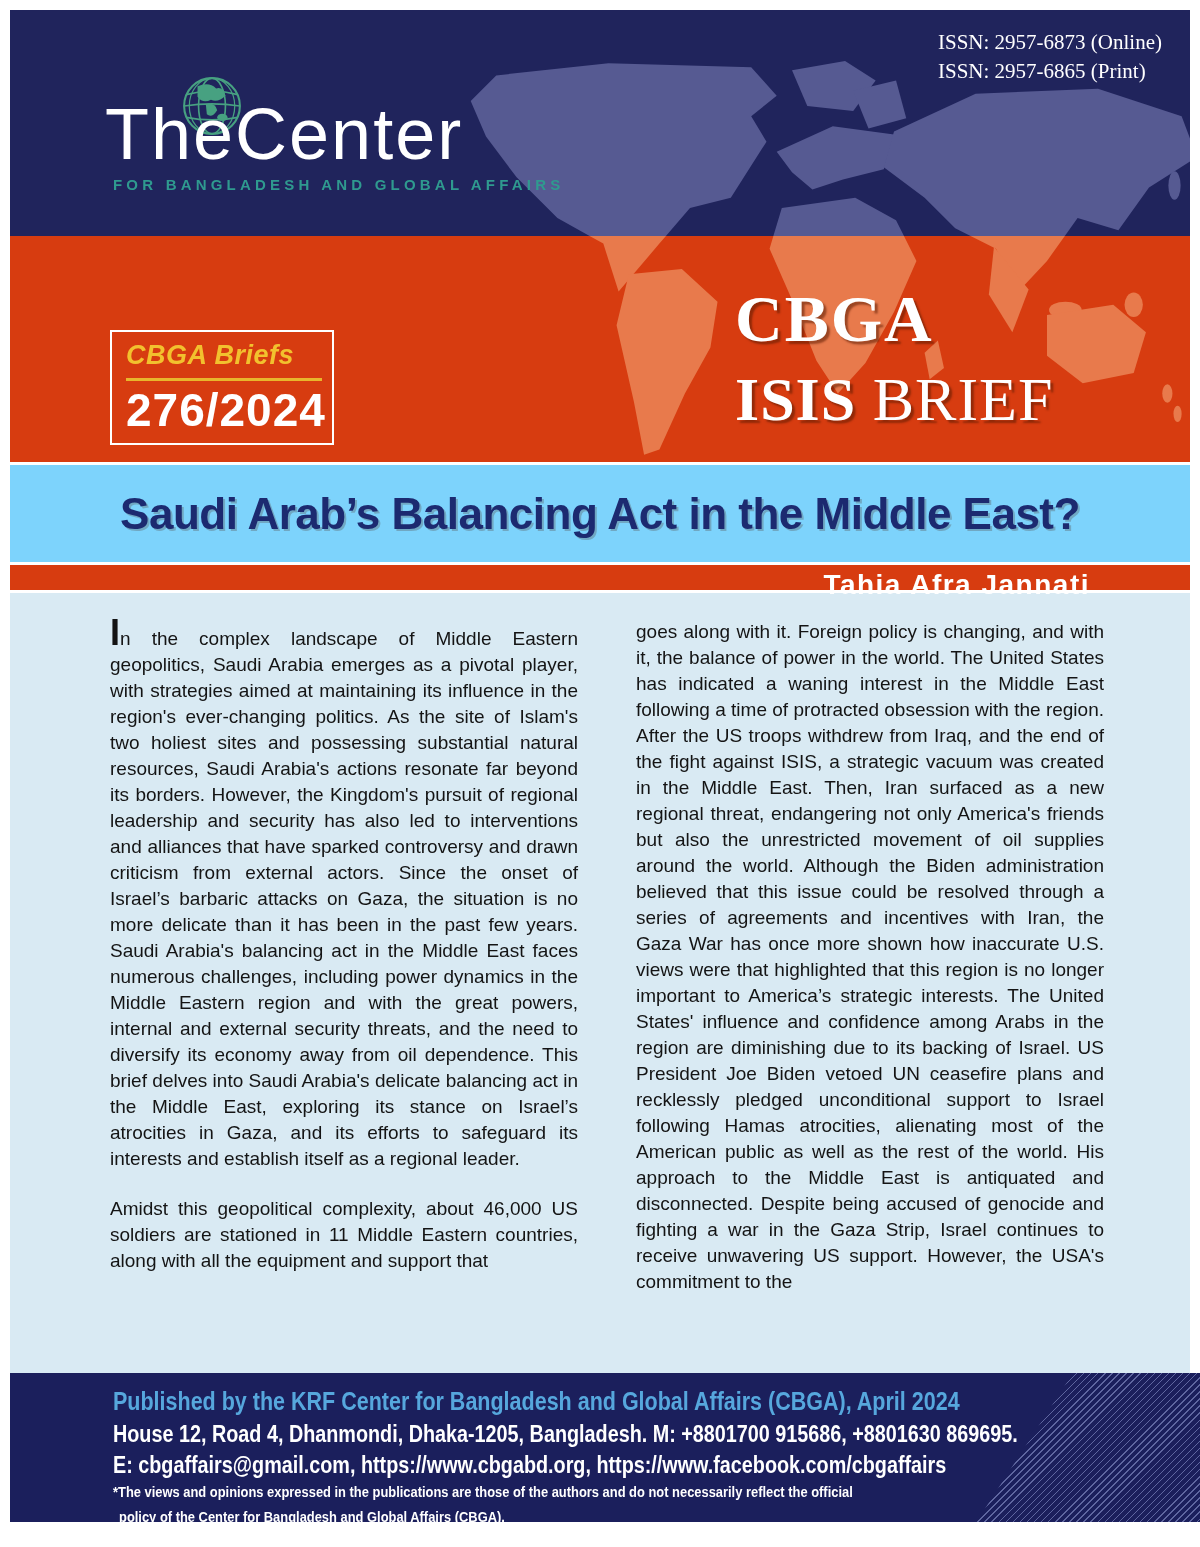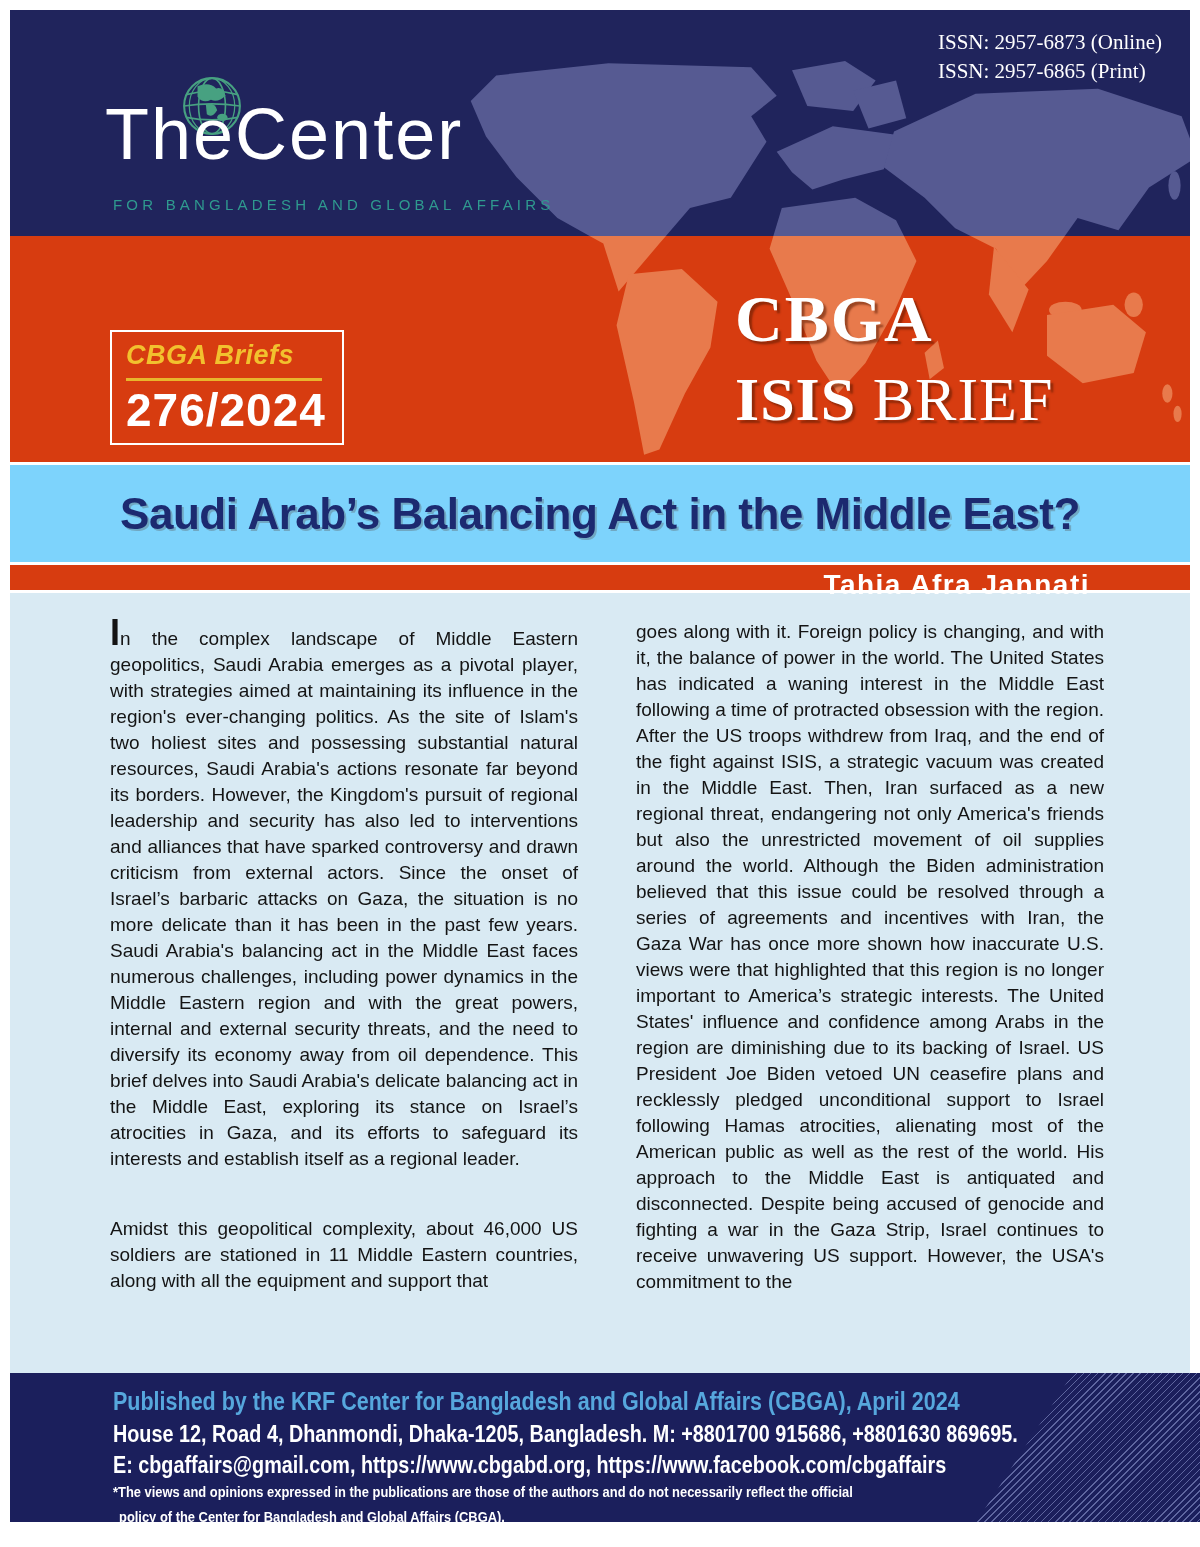--- a/index.html
+++ b/index.html
@@ -23,37 +23,37 @@
   .map-navy{fill:#565a92;}
   .map-orange{fill:#e87a4c;}
   .logo{position:absolute;left:95px;top:62px;width:420px;height:150px;}
   .logo-globe{position:absolute;left:76px;top:2px;width:62px;height:64px;}
   .logo-text{
     position:absolute;left:0;top:26px;
     font-size:72px;font-weight:400;color:#ffffff;
     letter-spacing:2px;line-height:1;
   }
   .logo-tagline{
-    position:absolute;left:8px;top:124px;
-    font-size:15px;font-weight:400;color:#2f9a8f;
+    position:absolute;left:8px;top:104px;
+    font-size:15px;font-weight:700;color:#2f9a8f;
     letter-spacing:4.2px;white-space:nowrap;
   }
   .issn{
     position:absolute;right:28px;top:22px;
     font-family:"Liberation Serif",serif;
     font-size:21px;color:#ffffff;text-align:left;line-height:1.45;
   }
   
   .band-orange{
     position:relative;width:1180px;height:226px;
     background:#d73c10;overflow:hidden;
   }
   .briefs-box{
     position:absolute;left:100px;top:94px;width:196px;
-    border:2px solid #ffffff;padding:8px 20px 10px 14px;
+    border:2px solid #ffffff;padding:8px 10px 10px 14px;
   }
   .briefs-label{
     font-size:27px;font-weight:700;font-style:italic;
     color:#f2c12e;letter-spacing:0.5px;
   }
   .briefs-rule{border:none;border-top:3px solid #e8b62c;margin:7px 0 6px 0;}
   .briefs-number{
     font-size:46px;font-weight:700;color:#ffffff;letter-spacing:1px;line-height:1;
   }
   .issue-brief{
@@ -95,21 +95,21 @@
     box-sizing:border-box;
     padding:26px 85px 0 100px;
     display:flex;gap:58px;
   }
   .col{width:468px;flex:0 0 auto;}
   .col p{
     margin:0;
     font-size:19px;line-height:26px;color:#141414;
     text-align:justify;
   }
-  .col p.follow{margin-top:44px;}
+  .col p.follow{margin-top:24px;}
   p.lead::first-letter{
     font-size:36px;font-weight:700;line-height:0.8;
   }
   
   .band-footer{
     position:relative;width:1180px;height:149px;
     background:#1b1f5c;overflow:hidden;padding-left:28px;
   }
   .band-footer::after{
     content:"";position:absolute;inset:0;

